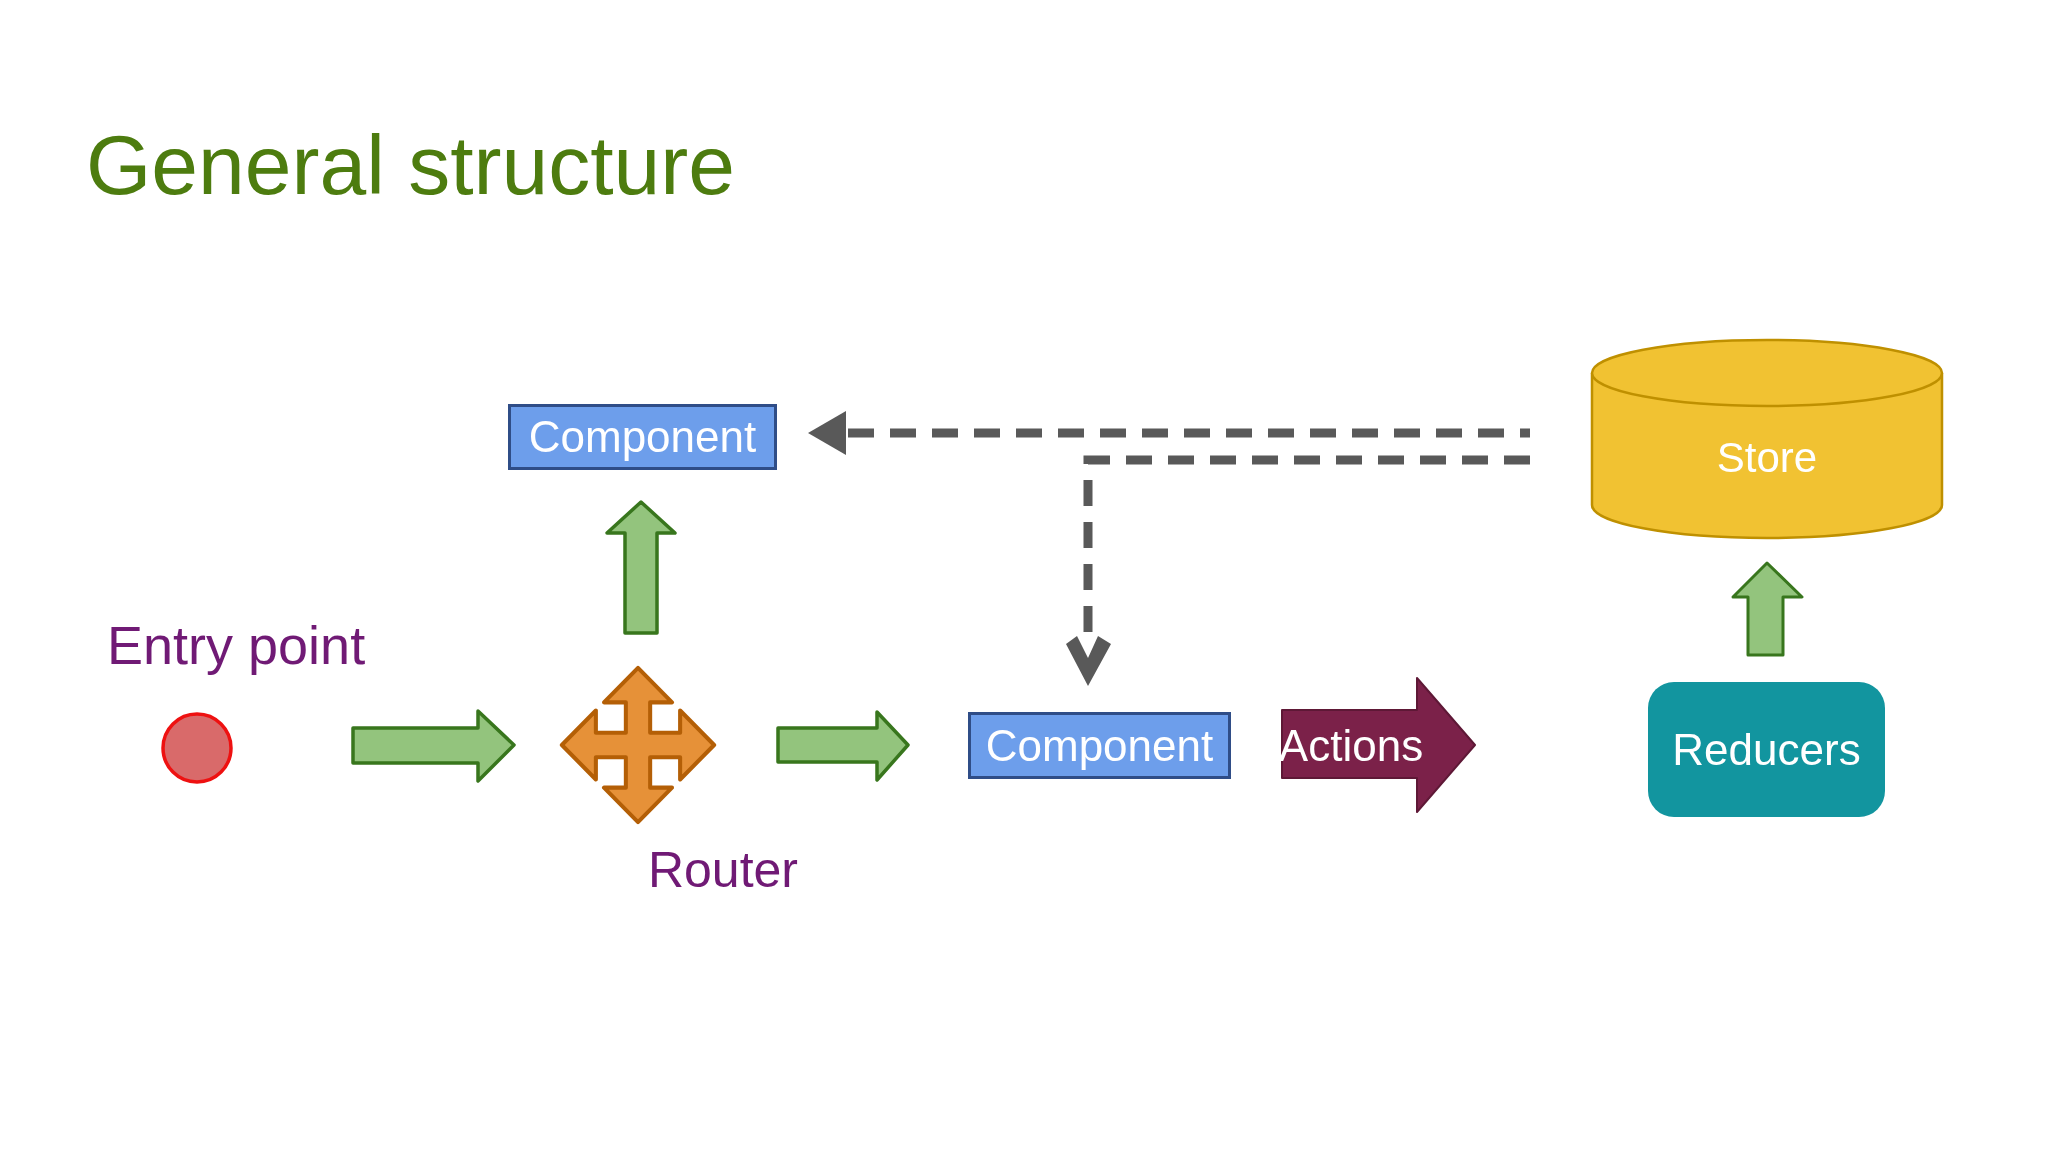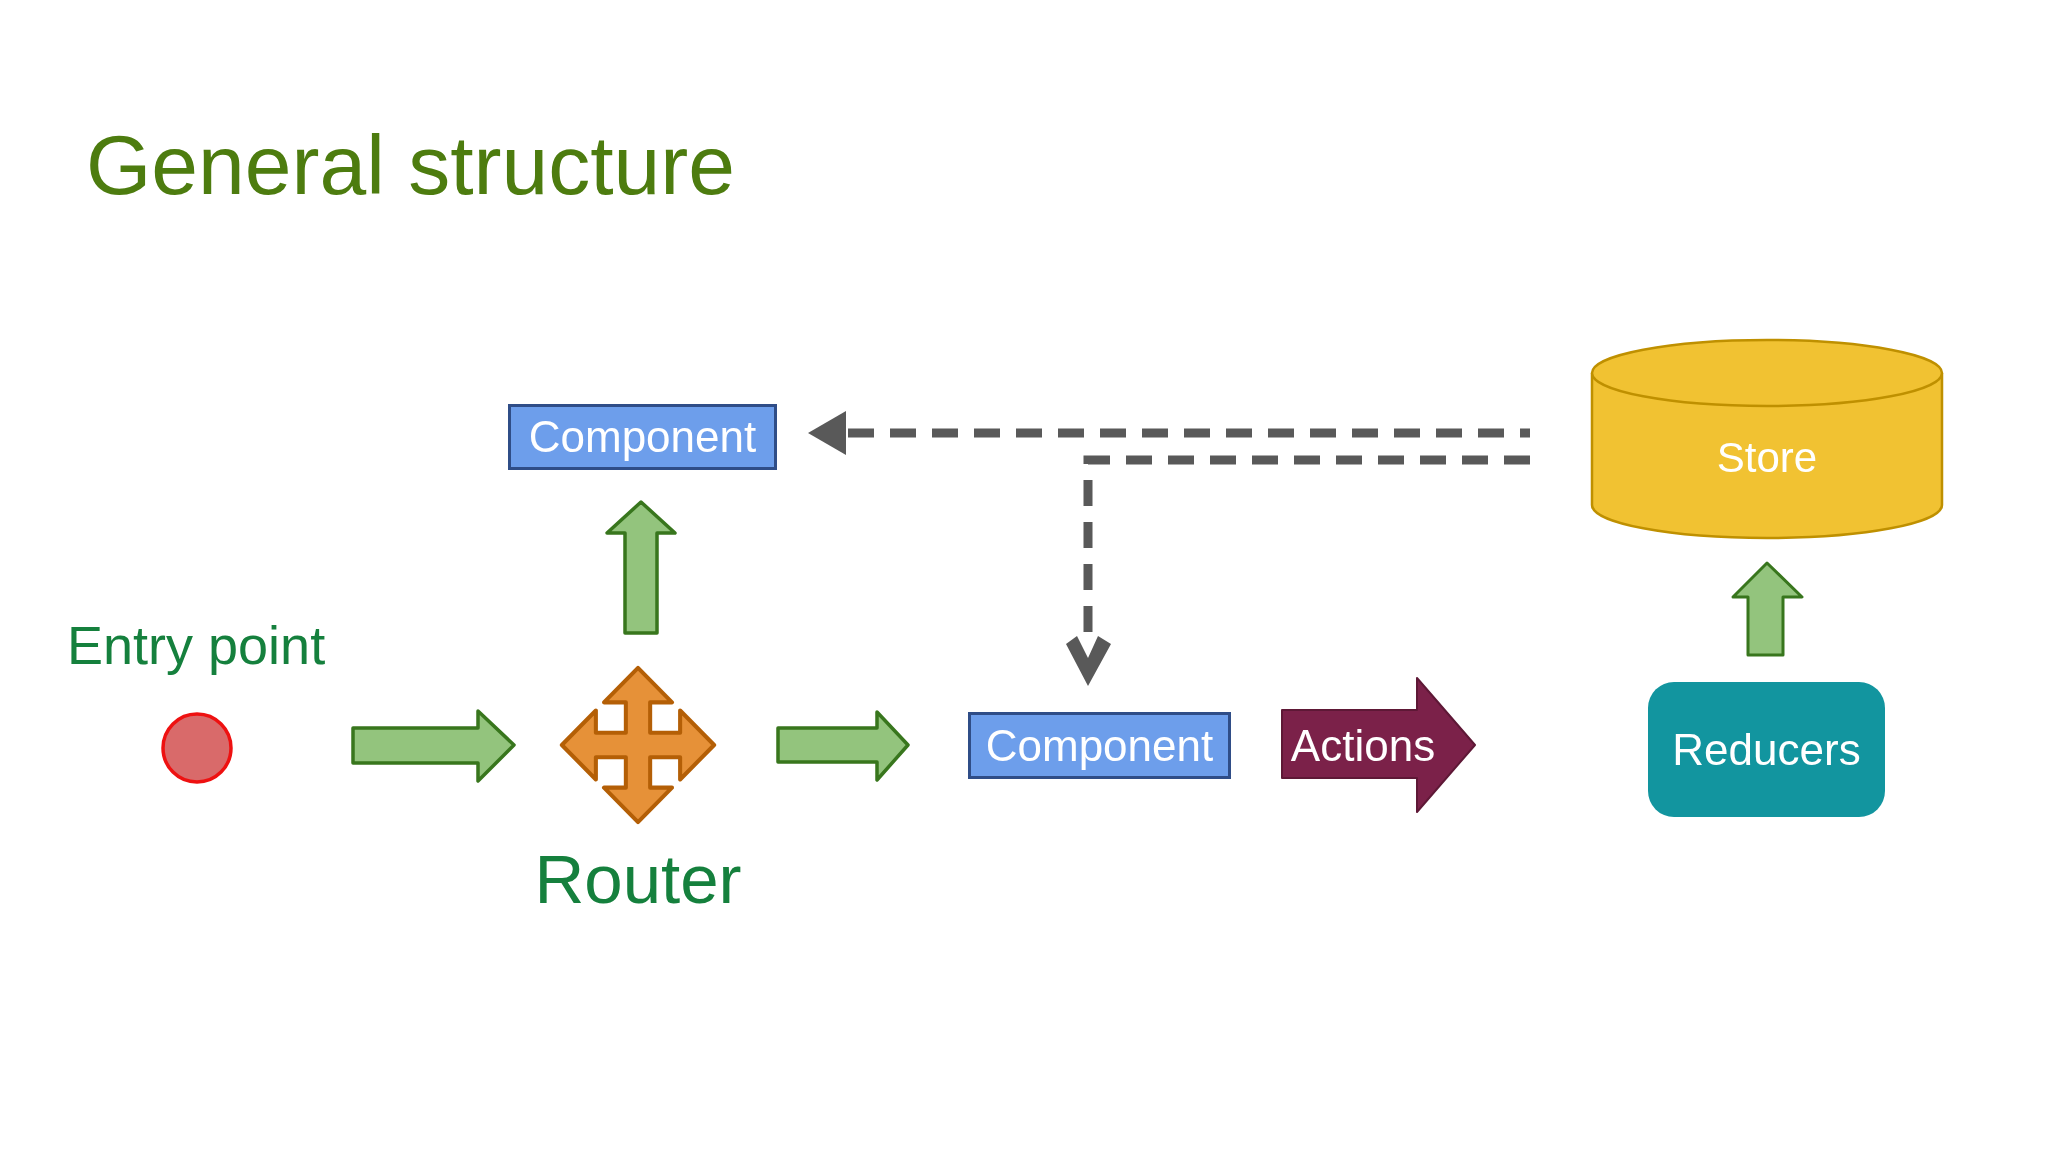--- a/index.html
+++ b/index.html
@@ -5,33 +5,33 @@
   html,body{margin:0;padding:0;background:#ffffff;}
   .slide{
     position:relative;width:2048px;height:1152px;background:#ffffff;overflow:hidden;
     font-family:"Liberation Sans","DejaVu Sans",sans-serif;
   }
   .abs{position:absolute;}
   .title{
     left:86px;top:123px;font-size:84px;line-height:1;color:#4d7c0f;
     letter-spacing:0px;white-space:nowrap;
   }
-  .plain-label{color:#15803d;white-space:nowrap;}
+  .plain-label{color:#701a75;white-space:nowrap;margin-left:40px;}
   .entry-label{left:67px;top:618px;font-size:54px;line-height:1;}
-  .router-label{left:518px;top:845px;width:240px;font-size:69px;line-height:1;text-align:center;}
+  .router-label{left:518px;top:845px;width:240px;font-size:50px;line-height:1;text-align:right;}
   svg.layer{left:0;top:0;width:2048px;height:1152px;}
   .node{
     display:flex;align-items:center;justify-content:center;
     color:#ffffff;font-size:44px;line-height:1;box-sizing:border-box;
   }
   .component-box{border:3px solid #2f4d87;background:#6d9eeb;}
   .component-top{left:508px;top:404px;width:269px;height:66px;}
   .component-main{left:968px;top:712px;width:263px;height:67px;}
   .reducers-box{left:1648px;top:682px;width:237px;height:135px;border-radius:26px;background:#12959f;}
-  .actions-label{left:1282px;top:710px;width:138px;height:72px;margin-left:12px;}
+  .actions-label{left:1282px;top:710px;width:138px;height:72px;}
   .store-label{left:1666px;top:432px;width:202px;height:52px;font-size:42px;}
 </style>
 </head>
 <body>
 
 <div class="slide">
 
   <div class="abs title">General structure</div>
 
   <div class="abs plain-label entry-label">Entry point</div>

